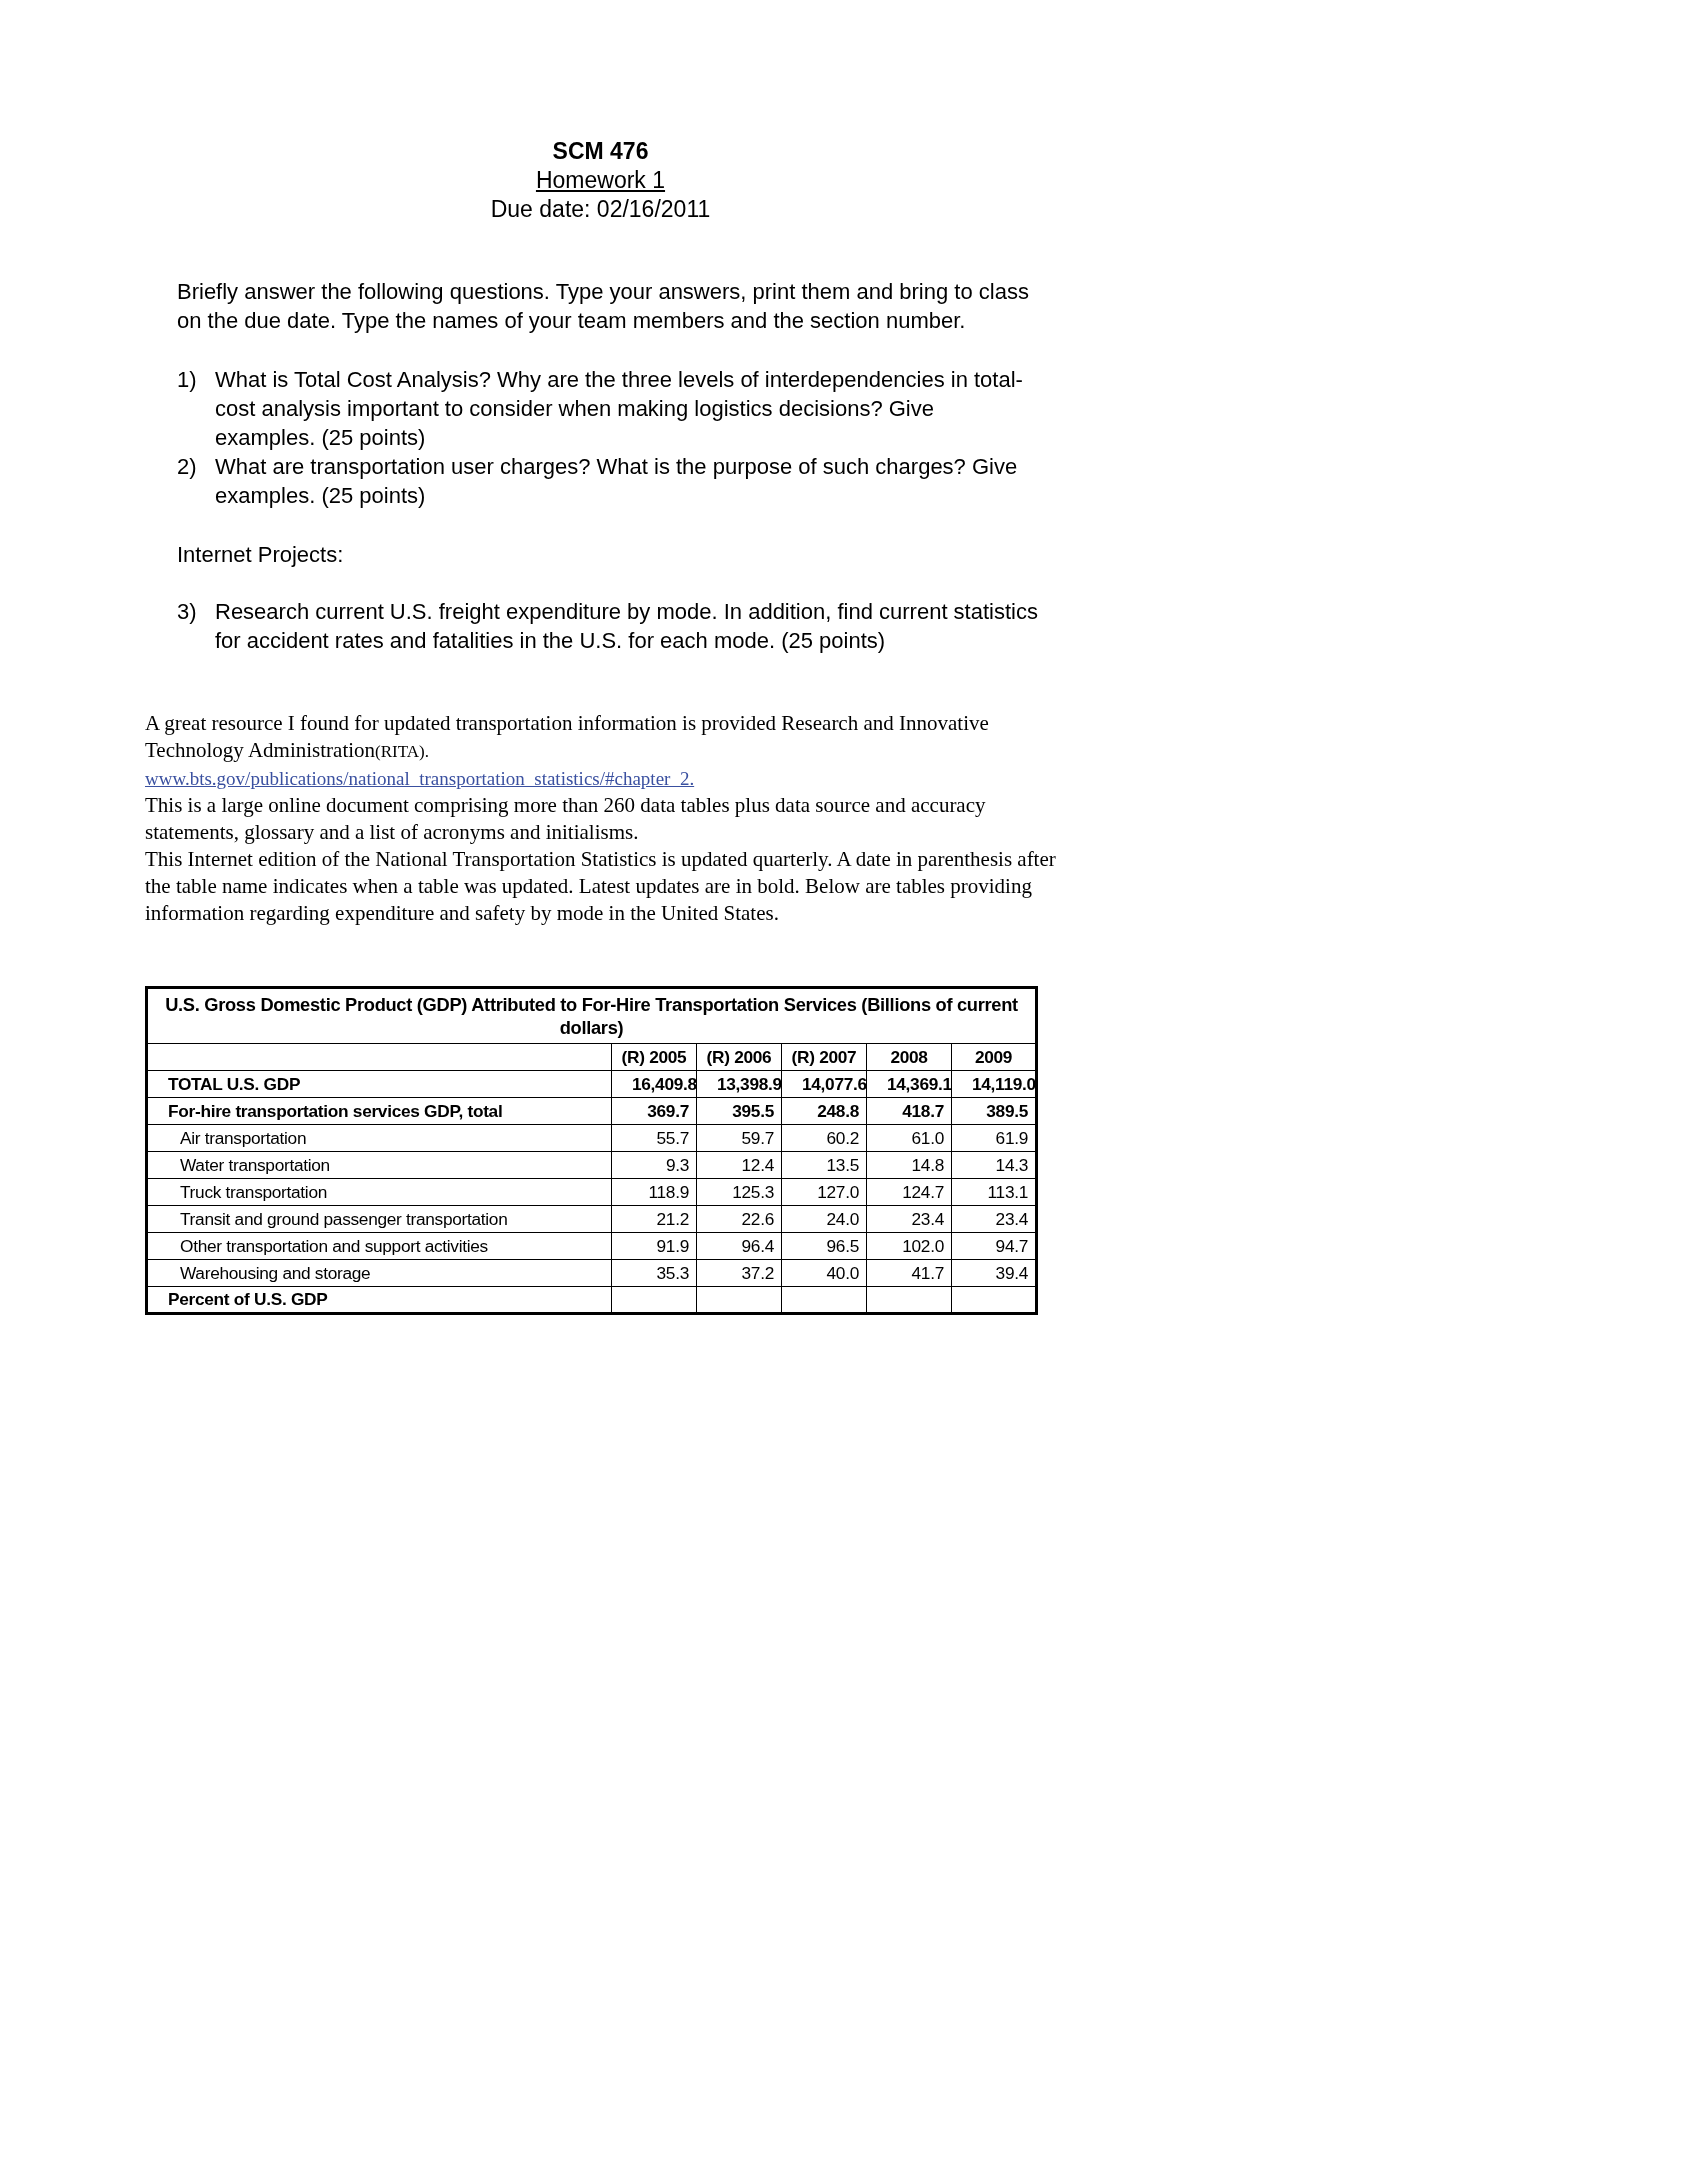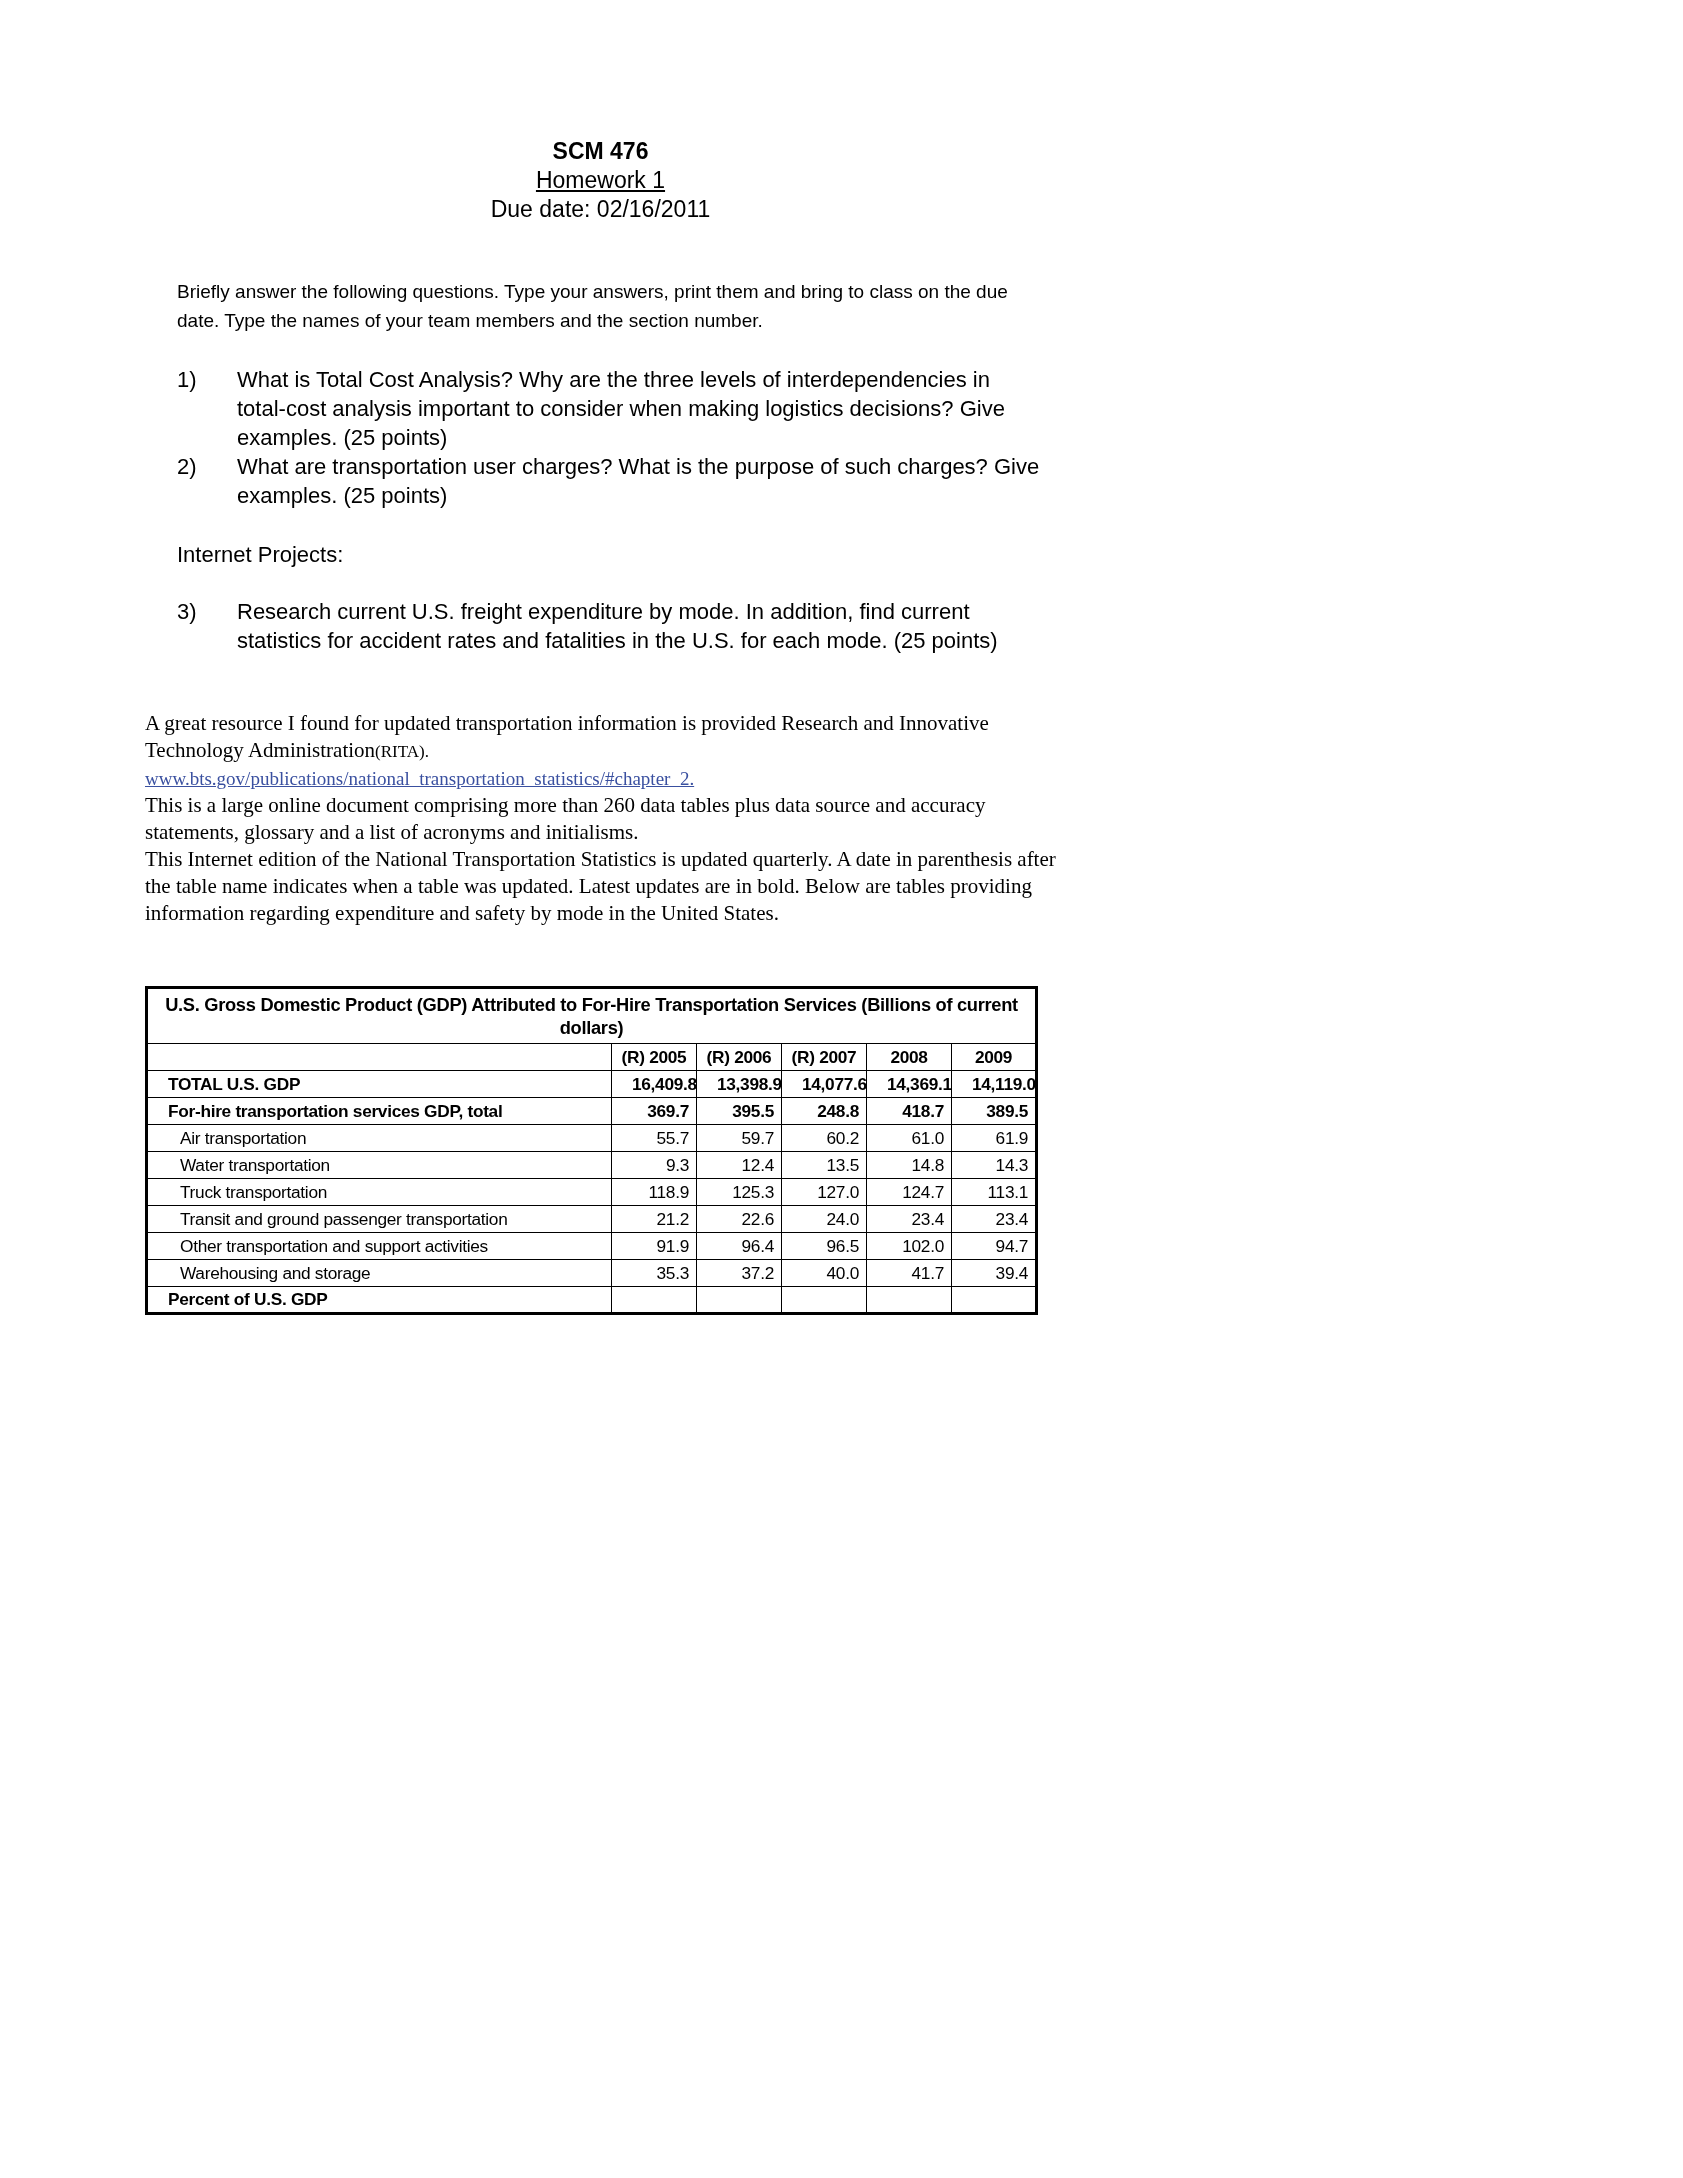--- a/index.html
+++ b/index.html
@@ -14,26 +14,26 @@
     position:absolute; top:0; left:0;
     width:1683px; height:1586px;
     padding:137px 0 0 145px;
     background:#fff;
   }
   
   .doc-header { width:911px; text-align:center; font-size:23px; line-height:29px; }
   .doc-title { font-weight:bold; }
   .doc-subtitle { text-decoration:underline; }
   
-  .intro { margin:53px 0 0 32px; width:863px; font-size:19px; line-height:29px; }
+  .intro { margin:53px 0 0 32px; width:863px; font-size:22px; line-height:29px; }
   
   ol.questions { list-style:none; margin:30px 0 0 32px; }
   li.question { display:flex; width:863px; font-size:22px; line-height:29px; }
   .qnum { width:38px; flex:0 0 38px; }
-  .qtext { flex:1;margin-left:22px; }
+  .qtext { flex:1; }
   .projects-label { margin:30px 0 0 32px; font-size:22px; line-height:29px; }
   ol.internet-list { margin-top:28px; }
   
   .resource {
     margin:55px 0 6px 0; width:915px;
     font-family:Liberation Serif, serif;
     font-size:21px; line-height:27px;
   }
   .resource p { margin:0; }
   .rita { font-size:17px; }

